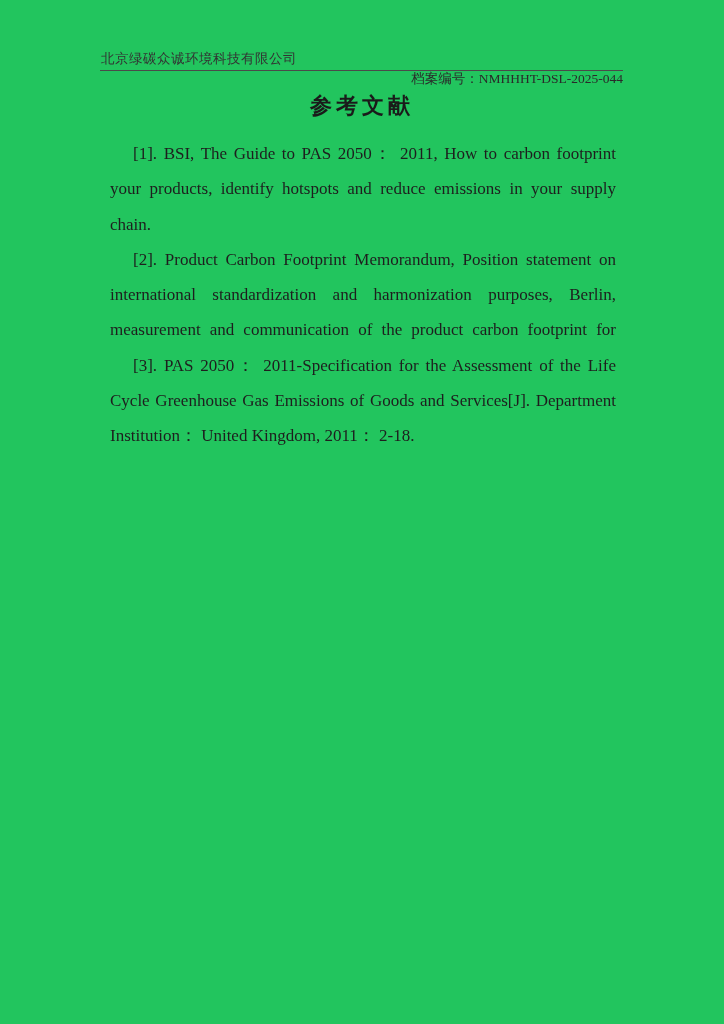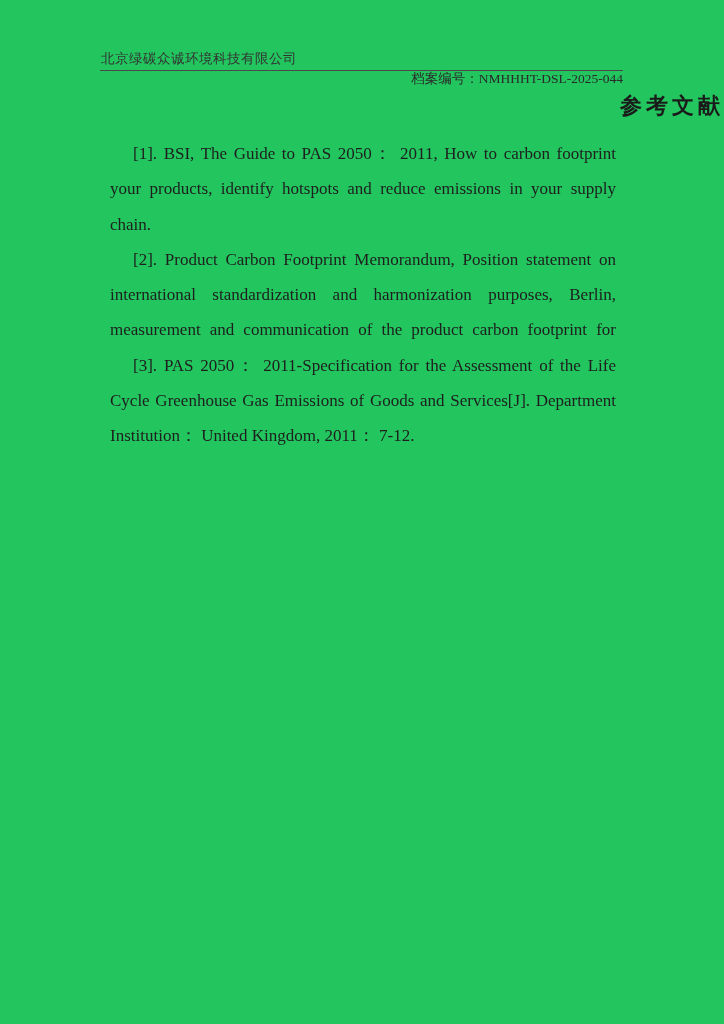--- a/index.html
+++ b/index.html
@@ -48,21 +48,21 @@
     background: #4a4a4a;
   }
 
   
   .title {
     position: absolute;
     left: 0;
     right: 0;
     top: 92px;
     margin: 0;
-    text-align: right;
+    text-align: center;
     font-size: 22px;
     line-height: 28px;
     font-weight: bold;
     letter-spacing: 4px;
     color: #1a1a1a;
   }
 
   
   .refs {
     position: absolute;
@@ -116,17 +116,17 @@
 
   <div class="refs" id="refs">
       <div class="ref-line indent">[1]. BSI, The Guide to PAS 2050： 2011, How to carbon footprint</div>
       <div class="ref-line">your products, identify hotspots and reduce emissions in your supply</div>
       <div class="ref-line last">chain.</div>
       <div class="ref-line indent">[2]. Product Carbon Footprint Memorandum, Position statement on</div>
       <div class="ref-line">international standardization and harmonization purposes, Berlin,</div>
       <div class="ref-line">measurement and communication of the product carbon footprint for</div>
       <div class="ref-line indent">[3]. PAS 2050： 2011-Specification for the Assessment of the Life</div>
       <div class="ref-line">Cycle Greenhouse Gas Emissions of Goods and Services[J]. Department</div>
-      <div class="ref-line last">Institution： United Kingdom, 2011： 7-12.</div>
+      <div class="ref-line last">Institution： United Kingdom, 2011： 2-18.</div>
     </div>
 
 
 </div>
 
 </body></html>

